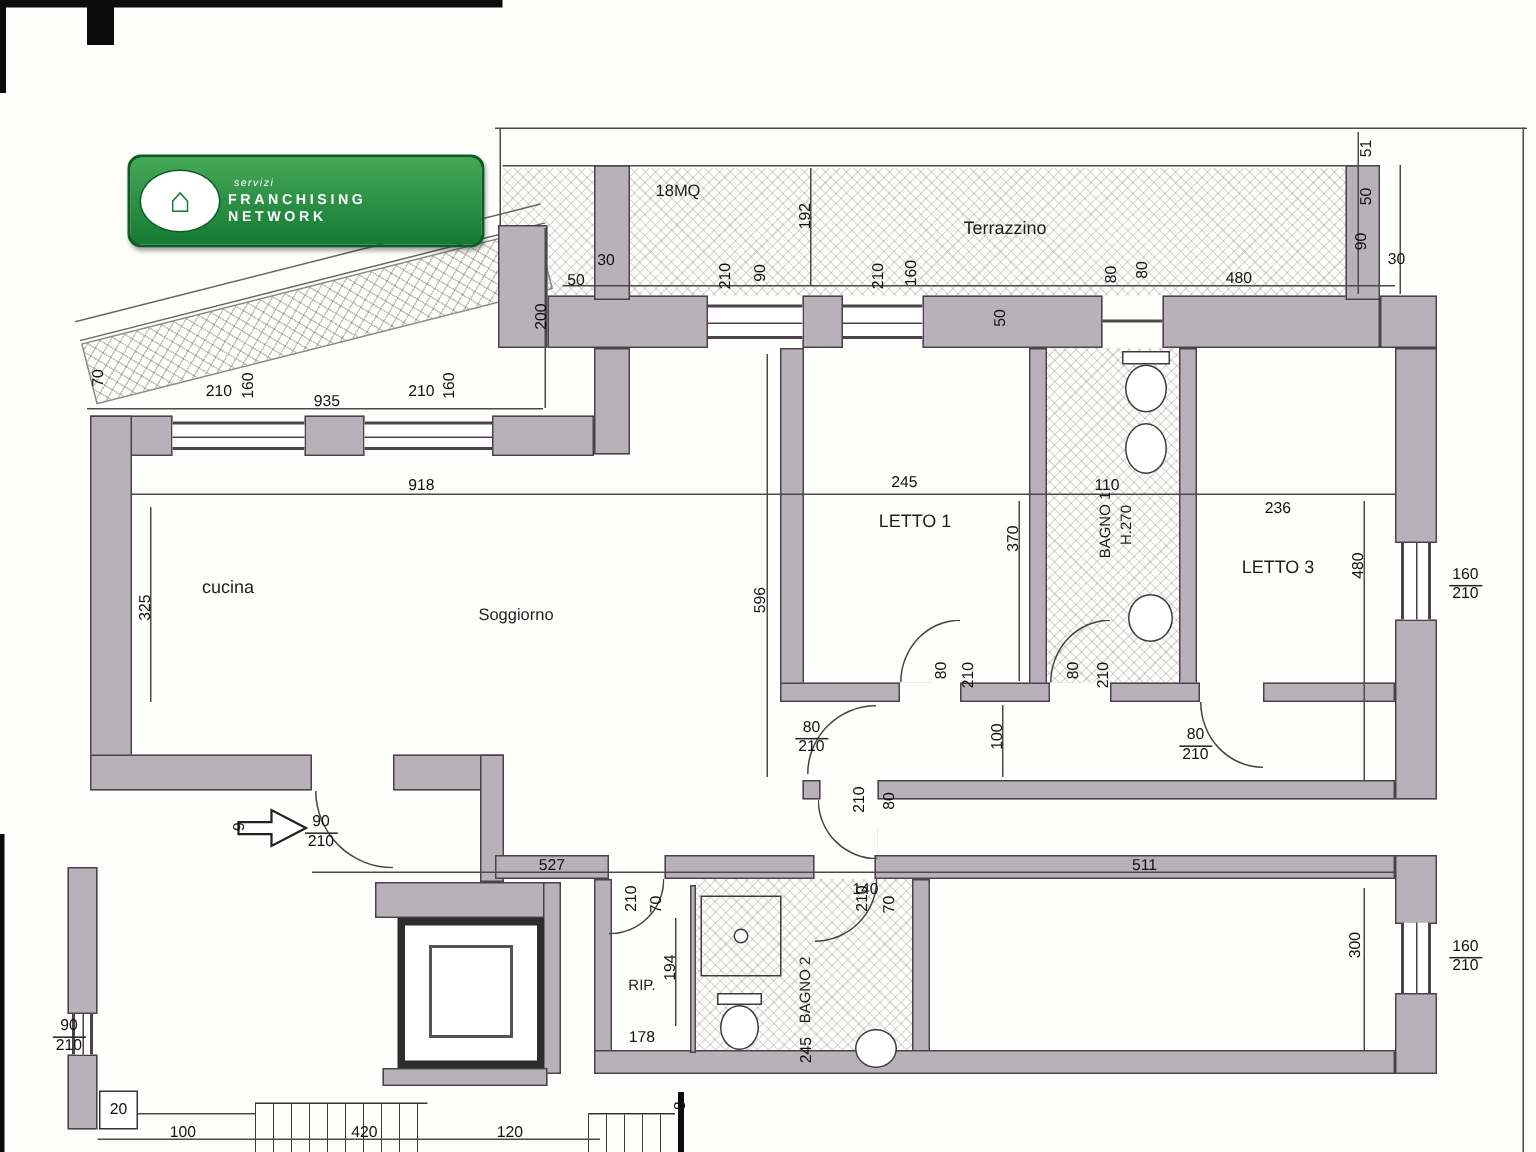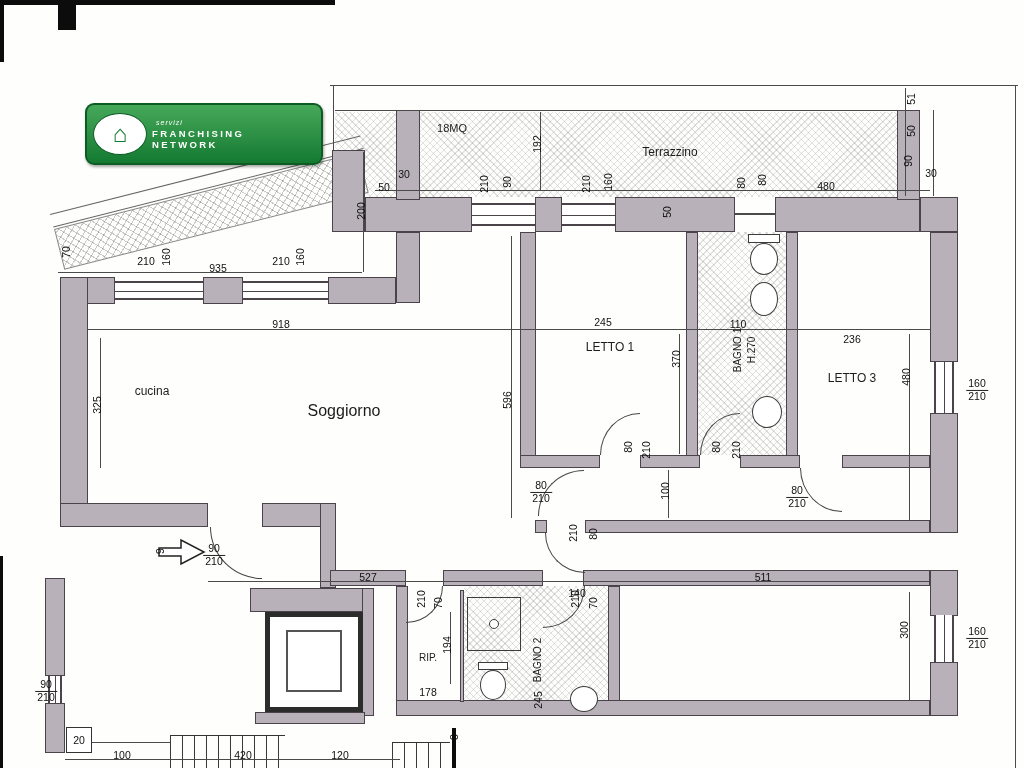--- a/index.html
+++ b/index.html
@@ -175,21 +175,21 @@
     <div class="logo-text">
       <div class="servizi">servizi</div>
       <div class="subbrand">FRANCHISING NETWORK</div>
     </div>
   </div>
 
   <div id="label-layer">
       <span class="room-label" style="left: 670px; top: 152px; font-size: 12px; transform: translate(-50%, -50%);">Terrazzino</span>
       <span class="room-label" style="left: 452px; top: 128px; font-size: 11px; transform: translate(-50%, -50%);">18MQ</span>
       <span class="room-label" style="left: 152px; top: 391px; font-size: 12px; transform: translate(-50%, -50%);">cucina</span>
-      <span class="room-label" style="left: 344px; top: 411px; font-size: 16px; transform: translate(-50%, -50%);">Soggiorno</span>
+      <span class="room-label" style="left: 344px; top: 411px; font-size: 11px; transform: translate(-50%, -50%);">Soggiorno</span>
       <span class="room-label" style="left: 610px; top: 347px; font-size: 12px; transform: translate(-50%, -50%);">LETTO 1</span>
       <span class="room-label" style="left: 852px; top: 378px; font-size: 12px; transform: translate(-50%, -50%);">LETTO 3</span>
       <span class="room-label" style="left: 738px; top: 350px; font-size: 10px; transform: translate(-50%, -50%) rotate(-90deg);">BAGNO 1</span>
       <span class="room-label" style="left: 752px; top: 350px; font-size: 10px; transform: translate(-50%, -50%) rotate(-90deg);">H.270</span>
       <span class="room-label" style="left: 428px; top: 658px; font-size: 10px; transform: translate(-50%, -50%);">RIP.</span>
       <span class="room-label" style="left: 538px; top: 660px; font-size: 10px; transform: translate(-50%, -50%) rotate(-90deg);">BAGNO 2</span>
       <span class="dim-label" style="left: 537px; top: 144px; transform: translate(-50%, -50%) rotate(-90deg);">192</span>
       <span class="dim-label" style="left: 404px; top: 174px; transform: translate(-50%, -50%);">30</span>
       <span class="dim-label" style="left: 384px; top: 187px; transform: translate(-50%, -50%);">50</span>
       <span class="dim-label" style="left: 484px; top: 184px; transform: translate(-50%, -50%) rotate(-90deg);">210</span>

